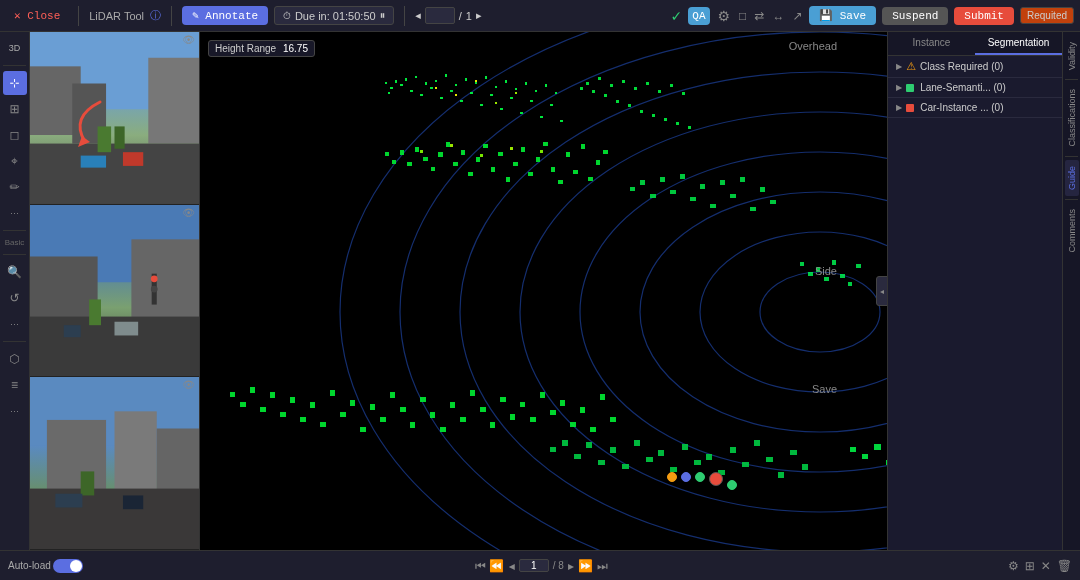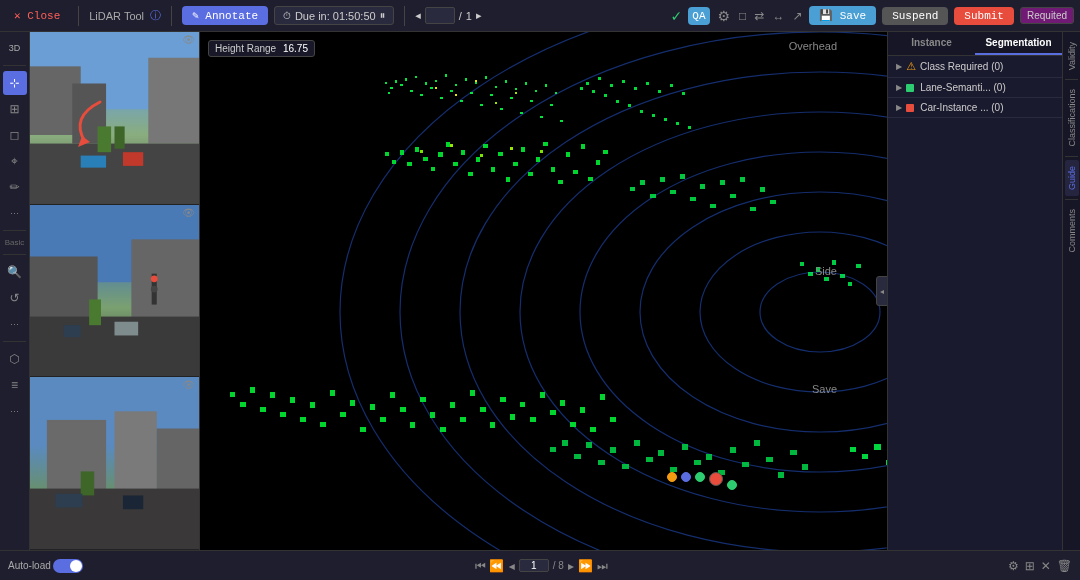--- a/index.html
+++ b/index.html
@@ -95,21 +95,21 @@
     
     #right-panel {
       width: 175px; background: #1a1a2e; border-left: 1px solid #333;
       display: flex; flex-direction: column;
     }
     .rp-tabs {
       display: flex; border-bottom: 1px solid #333; background: #161626;
     }
     .rp-tab {
       flex: 1; text-align: center; padding: 5px 2px; font-size: 10px; cursor: pointer;
-      border-bottom: 2px solid transparent; color: #888; font-weight: bold;
+      border-bottom: 2px solid transparent; color: #888;
     }
     .rp-tab.active { color: #fff; border-bottom: 2px solid #5b6ee1; }
     .rp-header {
       display: flex; align-items: center; padding: 4px 8px; border-bottom: 1px solid #333;
       font-size: 11px; color: #aaa; gap: 4px;
     }
     .rp-header-icons { display: flex; gap: 4px; margin-left: auto; }
     .rp-header-icon { width: 14px; height: 14px; cursor: pointer; color: #888; font-size: 10px; display:flex; align-items:center; justify-content:center; }
     .rp-section {
       display: flex; align-items: center; padding: 4px 8px; cursor: pointer;
@@ -156,21 +156,21 @@
     .arrow-overlay {
       position: absolute; top: 60px; left: 30px; pointer-events: none;
     }
 
     
     #lidar-svg { position: absolute; top: 0; left: 0; width: 100%; height: 100%; }
     .mode-label { font-size: 8px; color: #666; margin: 2px 0; }
 
     
     .requited-badge {
-      background: #701a75; border: 1px solid #444; border-radius: 3px;
+      background: #c2410c; border: 1px solid #444; border-radius: 3px;
       padding: 2px 6px; font-size: 10px; color: #ccc;
     }
   </style>
 </head>
 <body>
 
 <div id="topbar">
   <button class="top-btn top-btn-close">
     <span>✕ Close</span>
   </button>

